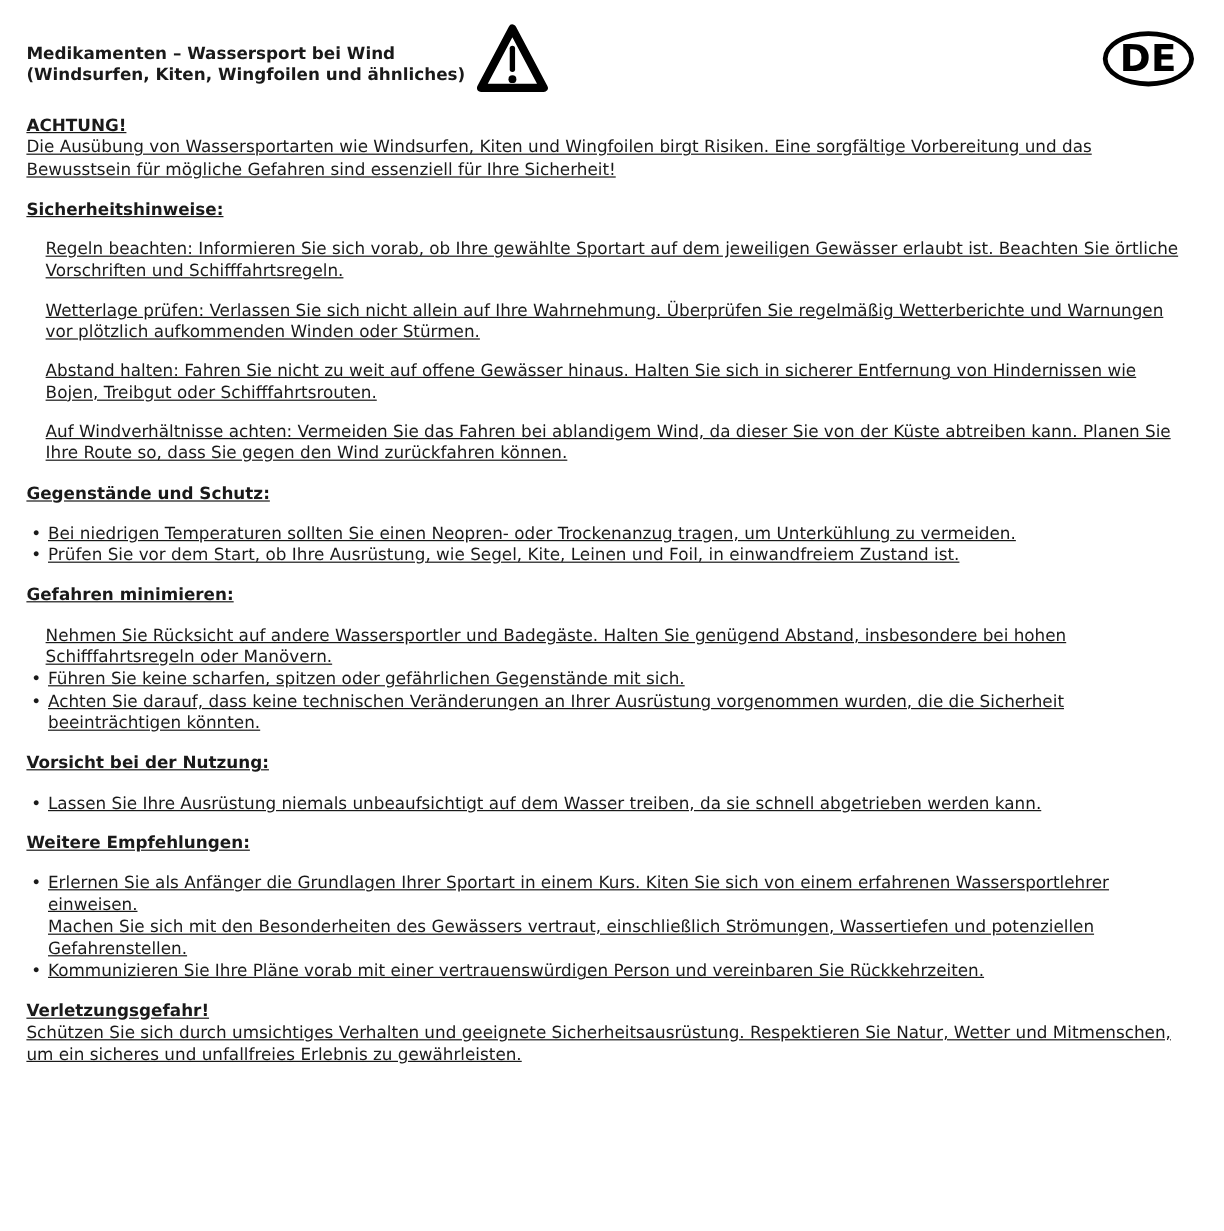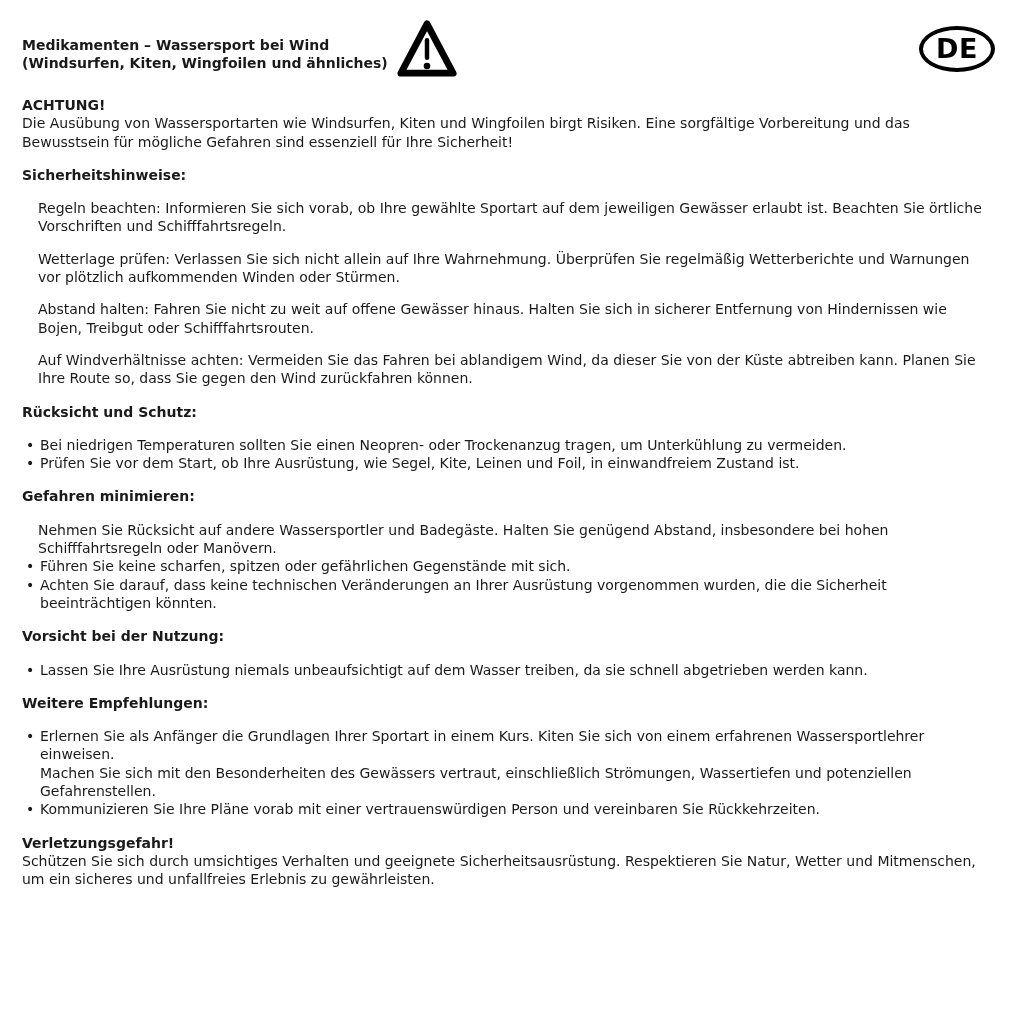--- a/index.html
+++ b/index.html
@@ -19,28 +19,28 @@
   .doc-header { display: flex; align-items: flex-start; }
   .title-block { padding-top: 20px; font-weight: bold; white-space: nowrap; }
   .warn-svg { margin-left: 8px; margin-top: 2px; flex: 0 0 auto; }
   .de-badge {
     margin-left: auto;
     margin-top: 10px;
     width: 76px; height: 46px;
     border: 4px solid #000;
     border-radius: 50%;
     display: flex; align-items: center; justify-content: center;
-    font-weight: bold; font-size: 27px; letter-spacing: 0.5px;
+    font-weight: bold; font-size: 31px; letter-spacing: 0.5px;
     color: #000;
     flex: 0 0 auto;
   }
 
   
   .sections { margin-top: 16px; }
-  .section { margin-top: 15px; }
+  .section { margin-top: 15px; text-decoration: underline; }
   .section:first-child { margin-top: 0; }
   .section-heading {
     font-size: 14px; font-weight: bold;
     margin: 0 0 15px 0; padding: 0;
   }
   .section.tight .section-heading { margin-bottom: 0; }
 
   .item-body   { margin: 0; }
   .item-indent { margin: 14px 0 0 16px; }
   .item-cont   { margin: 0 0 0 18px; }
@@ -79,21 +79,21 @@
 
     <div class="section">
       <h2 class="section-heading">Sicherheitshinweise:</h2>
       <p class="item-indent">Regeln beachten: Informieren Sie sich vorab, ob Ihre gewählte Sportart auf dem jeweiligen Gewässer erlaubt ist. Beachten Sie örtliche Vorschriften und Schifffahrtsregeln.</p>
       <p class="item-indent">Wetterlage prüfen: Verlassen Sie sich nicht allein auf Ihre Wahrnehmung. Überprüfen Sie regelmäßig Wetterberichte und Warnungen vor plötzlich aufkommenden Winden oder Stürmen.</p>
       <p class="item-indent">Abstand halten: Fahren Sie nicht zu weit auf offene Gewässer hinaus. Halten Sie sich in sicherer Entfernung von Hindernissen wie Bojen, Treibgut oder Schifffahrtsrouten.</p>
       <p class="item-indent">Auf Windverhältnisse achten: Vermeiden Sie das Fahren bei ablandigem Wind, da dieser Sie von der Küste abtreiben kann. Planen Sie Ihre Route so, dass Sie gegen den Wind zurückfahren können.</p>
     </div>
 
     <div class="section">
-      <h2 class="section-heading">Rücksicht und Schutz:</h2>
+      <h2 class="section-heading">Gegenstände und Schutz:</h2>
       <p class="item-bullet">Bei niedrigen Temperaturen sollten Sie einen Neopren- oder Trockenanzug tragen, um Unterkühlung zu vermeiden.</p>
       <p class="item-bullet">Prüfen Sie vor dem Start, ob Ihre Ausrüstung, wie Segel, Kite, Leinen und Foil, in einwandfreiem Zustand ist.</p>
     </div>
 
     <div class="section">
       <h2 class="section-heading">Gefahren minimieren:</h2>
       <p class="item-indent">Nehmen Sie Rücksicht auf andere Wassersportler und Badegäste. Halten Sie genügend Abstand, insbesondere bei hohen Schifffahrtsregeln oder Manövern.</p>
       <p class="item-bullet">Führen Sie keine scharfen, spitzen oder gefährlichen Gegenstände mit sich.</p>
       <p class="item-bullet">Achten Sie darauf, dass keine technischen Veränderungen an Ihrer Ausrüstung vorgenommen wurden, die die Sicherheit beeinträchtigen könnten.</p>
     </div>

